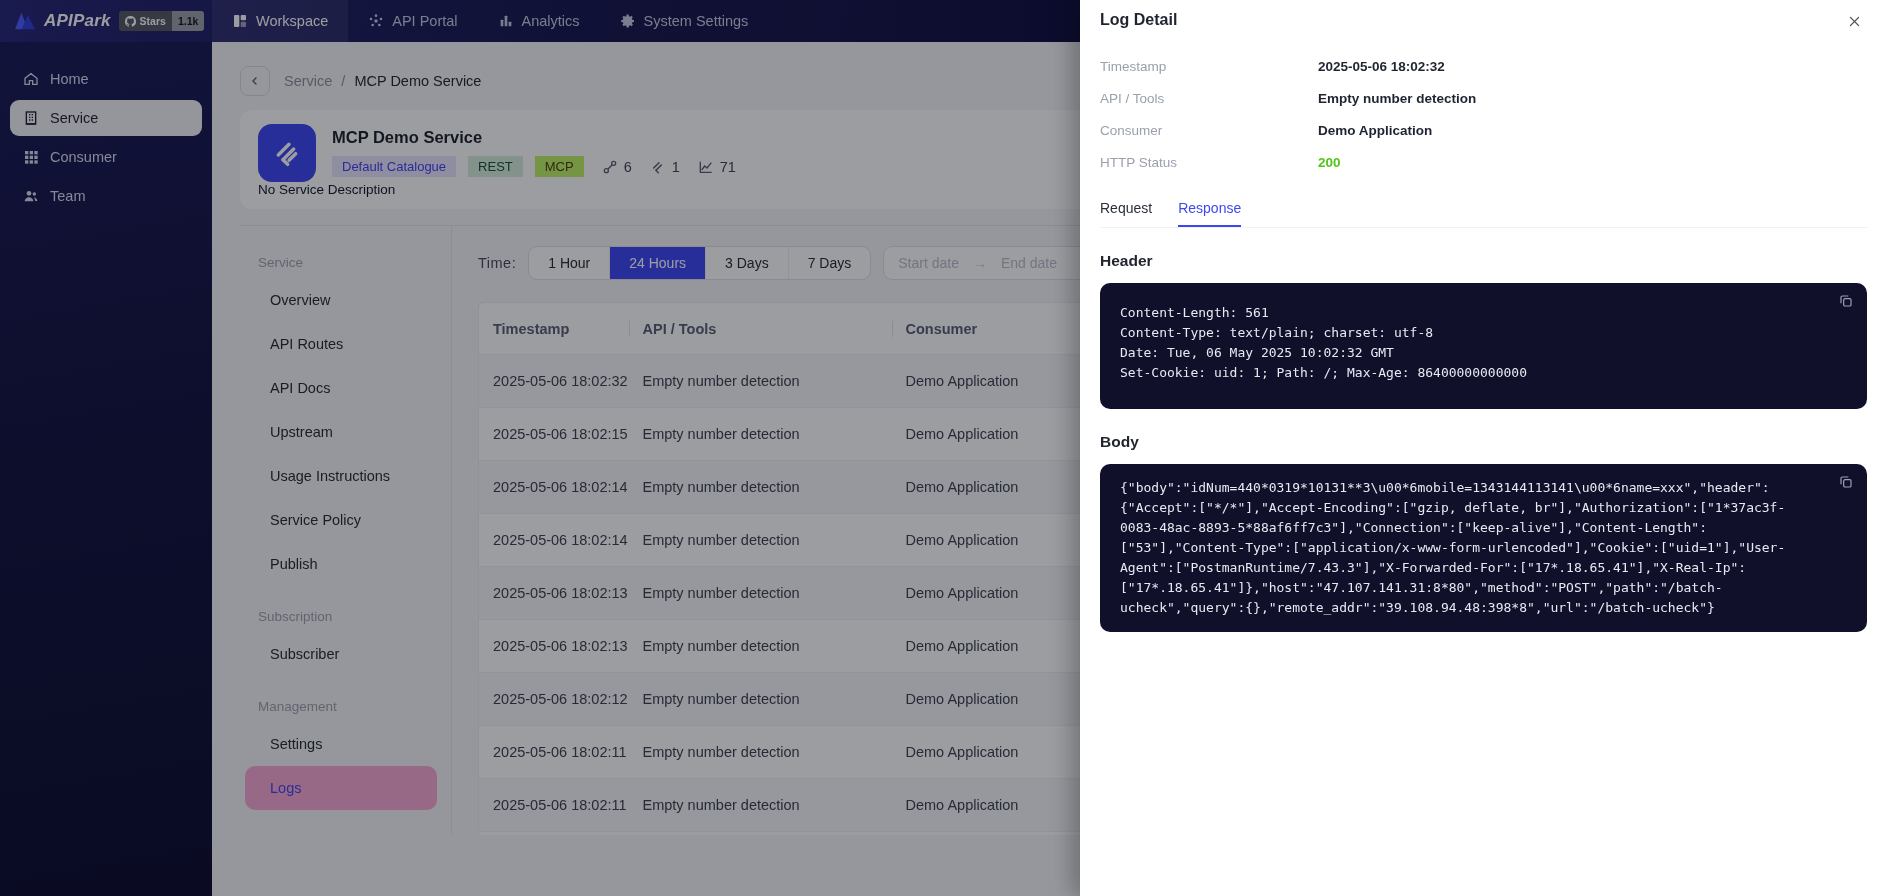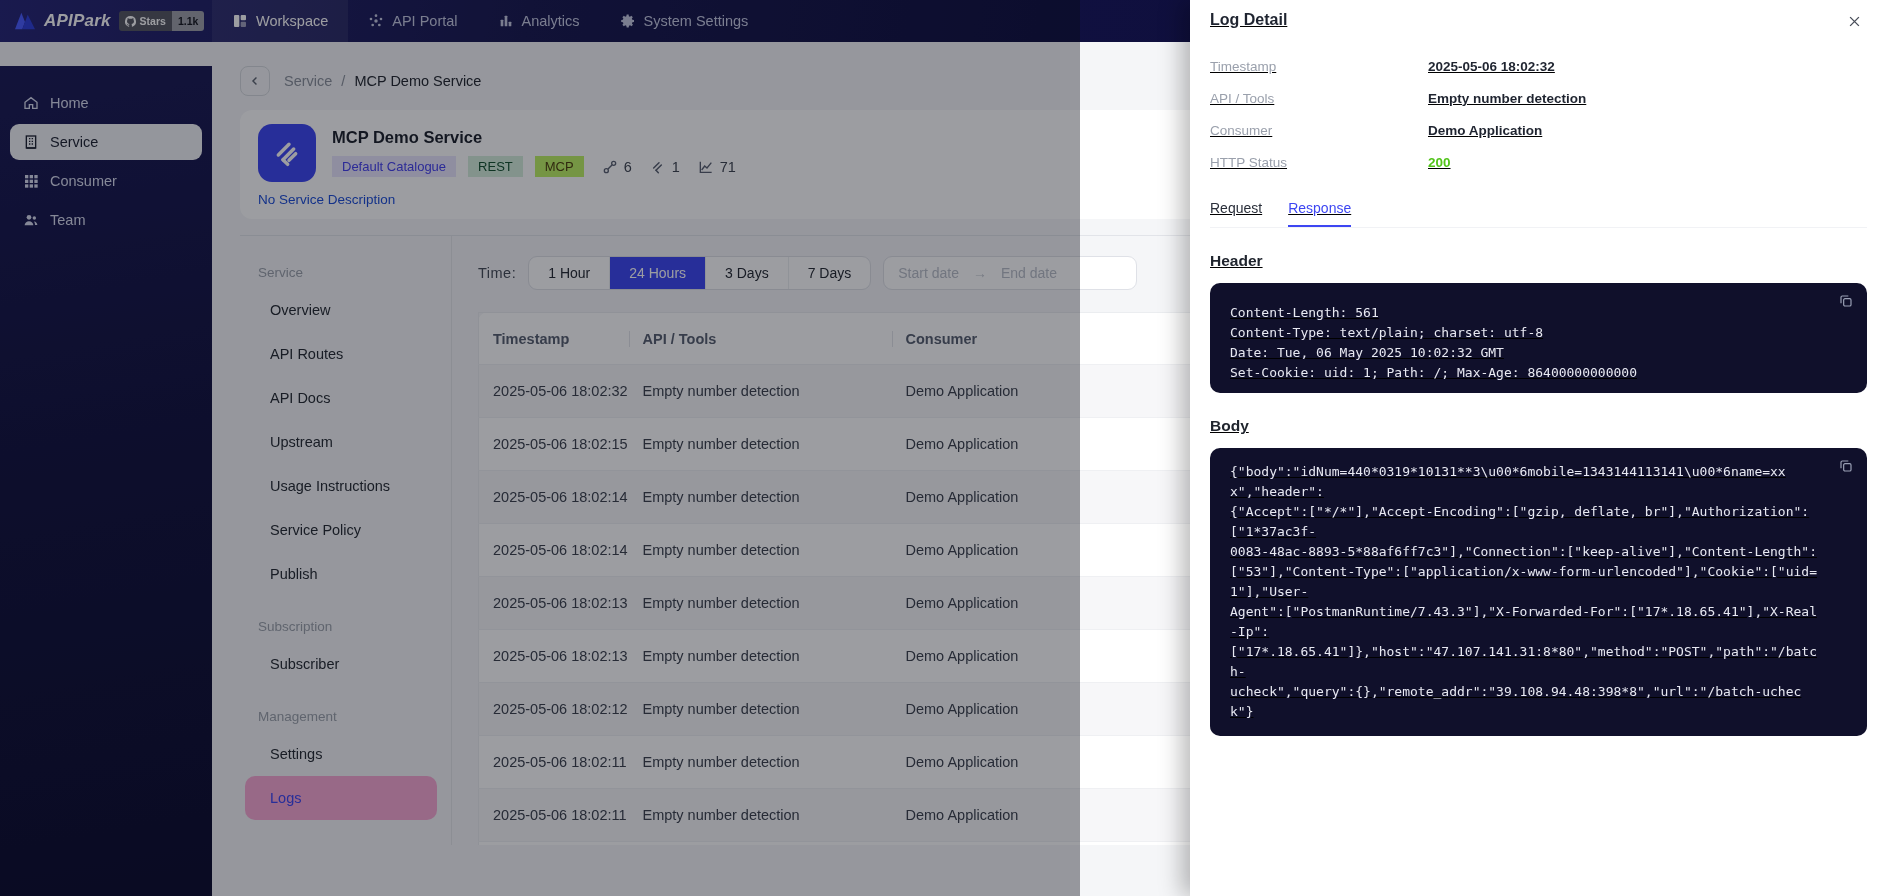--- a/index.html
+++ b/index.html
@@ -15,21 +15,21 @@
   .gh-badge { display:flex; align-items:center; height:20px; margin-left:0; font-size:10.5px; font-weight:700; }
   .gh-left { display:flex; align-items:center; gap:4px; background:#565862; color:#fff; border-radius:3px 0 0 3px; padding:0 6px; height:100%; }
   .gh-right { background:#9ea0a9; color:#15171d; border-radius:0 3px 3px 0; padding:0 6px; height:100%; display:flex; align-items:center; }
   .nav-items { display:flex; align-items:stretch; }
   .nav-item { display:flex; align-items:center; gap:8px; padding:0 20px; color:#c6cae2; font-size:14.5px; cursor:pointer; }
   .nav-item svg { width:16px; height:16px; }
   .nav-item.active { background:rgba(255,255,255,.07); color:#fff; }
 
   
   .sidebar { position:fixed; left:0; top:42px; bottom:0; width:212px; z-index:9;
-    background:linear-gradient(170deg,#1a1a55 0%,#12123e 45%,#0c0c2d 100%); padding-top:16px;margin-top:24px; }
+    background:linear-gradient(170deg,#1a1a55 0%,#12123e 45%,#0c0c2d 100%); padding-top:16px; }
   .side-item { display:flex; align-items:center; gap:11px; height:36px; margin:3px 10px; padding-left:13px;
     color:#d9dcef; font-size:14.5px; border-radius:9px; cursor:pointer; }
   .side-item svg { width:16px; height:16px; flex:none; }
   .side-item.active { background:#f2f3f7; color:#1d2230; font-weight:500; }
 
   
   .main { position:absolute; left:212px; top:42px; right:0; bottom:0; background:#f5f6f8; }
   .crumb-row { display:flex; align-items:center; gap:14px; padding:24px 0 0 28px; }
   .back-btn { width:30px; height:30px; border:1px solid #d6d9de; border-radius:8px; background:transparent;
     display:flex; align-items:center; justify-content:center; color:#5d6470; cursor:pointer; }
@@ -40,21 +40,21 @@
   .svc-head { display:flex; gap:16px; }
   .svc-logo { width:58px; height:58px; border-radius:14px; background:#3d46f2; display:flex; align-items:center; justify-content:center; flex:none; }
   .svc-title { font-size:16.5px; font-weight:700; color:#1c212b; margin:4px 0 9px; }
   .badge-row { display:flex; align-items:center; gap:12px; }
   .badge { font-size:13px; padding:3px 10px; border-radius:0; }
   .b-cat { background:#e9e7fd; color:#4540ee; }
   .b-rest { background:#d5efdd; color:#14502e; font-weight:500; }
   .b-mcp { background:#bef264; color:#4d3f0d; font-weight:500; }
   .stat { display:flex; align-items:center; gap:6px; color:#3f4551; font-size:14.5px; margin-left:6px; }
   .stat svg { width:16px; height:16px; color:#596070; }
-  .svc-desc { margin-top:10px; color:#1d4ed8; font-size:13.5px; }
+  .svc-desc { color:#0f172a; font-size:13.5px; }
   .main-divider { margin-left:28px; border-bottom:1px solid #e2e4e9; margin-top:16px; }
 
   .split { display:flex; height:calc(100% - 245px); }
   .svc-nav { width:240px; flex:none; padding:6px 14px 0 33px; border-right:1px solid #e4e6ea; }
   .svc-nav .sec { color:#9ba1ab; font-size:13.5px; margin:16px 0 2px; padding-left:13px; height:28px; display:flex; align-items:center; }
   .svc-nav .itm { height:44px; display:flex; align-items:center; padding-left:25px; font-size:14.5px; color:#262b33; border-radius:10px; cursor:pointer; }
   .svc-nav .itm.active { background:#f9a8d4; color:#3d46f2; }
 
   .logs-pane { flex:1; padding:20px 0 0 26px; overflow:hidden; }
   .filter-row { display:flex; align-items:center; gap:12px; }
@@ -71,37 +71,37 @@
   .log-table th { height:52px; text-align:left; font-size:14.5px; font-weight:600; color:#586070; padding-left:14px; position:relative; }
   .log-table th + th::before { content:""; position:absolute; left:0; top:18px; width:1px; height:16px; background:#e3e5e9; }
   .log-table td { height:53px; font-size:14.5px; color:#3c424e; padding-left:14px; border-top:1px solid #eff0f3; }
   .log-table tbody tr:nth-child(odd) { background:#f7f7f9; }
   .col-ts { width:150px; } .col-api { width:263px; }
 
   
   .mask { position:fixed; left:0; top:0; bottom:0; width:1080px; background:rgba(8,9,20,0.40); z-index:50; }
 
   
-  .drawer { position:fixed; right:0; top:0; bottom:0; width:697px; background:#fff; z-index:60;
-    box-shadow:-8px 0 22px rgba(0,0,0,.28); padding:0 20px;text-decoration:underline; }
+  .drawer { position:fixed; right:0; top:0; bottom:0; width:807px; background:#fff; z-index:60;
+    box-shadow:-8px 0 22px rgba(0,0,0,.28); padding:0 20px; }
   .drawer-head { height:40px; display:flex; align-items:center; }
   .drawer-title { font-size:16px; font-weight:600; color:#1f2430; }
   .drawer-close { position:absolute; right:22px; top:10px; width:22px; height:22px; display:flex; align-items:center; justify-content:center; color:#4a4f5a; cursor:pointer; background:none; border:none; }
   .fields { margin-top:10px; }
   .f-row { display:flex; align-items:center; height:32px; }
   .f-label { width:218px; flex:none; color:#9aa0ac; font-size:13.5px; }
   .f-value { color:#1f2430; font-size:13.5px; font-weight:600; }
   .f-value.green { color:#52c41a; }
   .tabs { margin-top:22px; display:flex; gap:26px; border-bottom:1px solid #f1f2f5; }
   .tab { padding-bottom:9px; font-size:14px; font-weight:500; color:#2a2f3a; cursor:pointer; border-bottom:2px solid transparent; }
   .tab.active { color:#3d46f2; border-bottom-color:#3d46f2; }
   .sec-title { margin:24px 0 13px; font-size:15.5px; font-weight:600; color:#20252e; }
   .codeblock { position:relative; background:#10102b; border-radius:10px; color:#e8e9f2;
     font-family:"DejaVu Sans Mono", monospace; font-size:13px; line-height:20px; }
-  .codeblock pre { white-space:pre-wrap; word-break:break-all; font-family:inherit; padding:20px 44px 10px 20px; }
+  .codeblock pre { white-space:pre-wrap; word-break:break-all; font-family:inherit; padding:20px 44px 26px 20px; }
   .codeblock.body-block pre { padding:14px 44px 14px 20px; }
   .copy-btn { position:absolute; top:10px; right:13px; background:none; border:none; cursor:pointer; color:#9aa0b5; }
   .copy-btn svg { width:16px; height:16px; }
 </style>
 </head>
 <body>
 
 <header class="navbar">
   <div class="brand">
     <svg class="brand-mark" viewBox="0 0 24 22">

